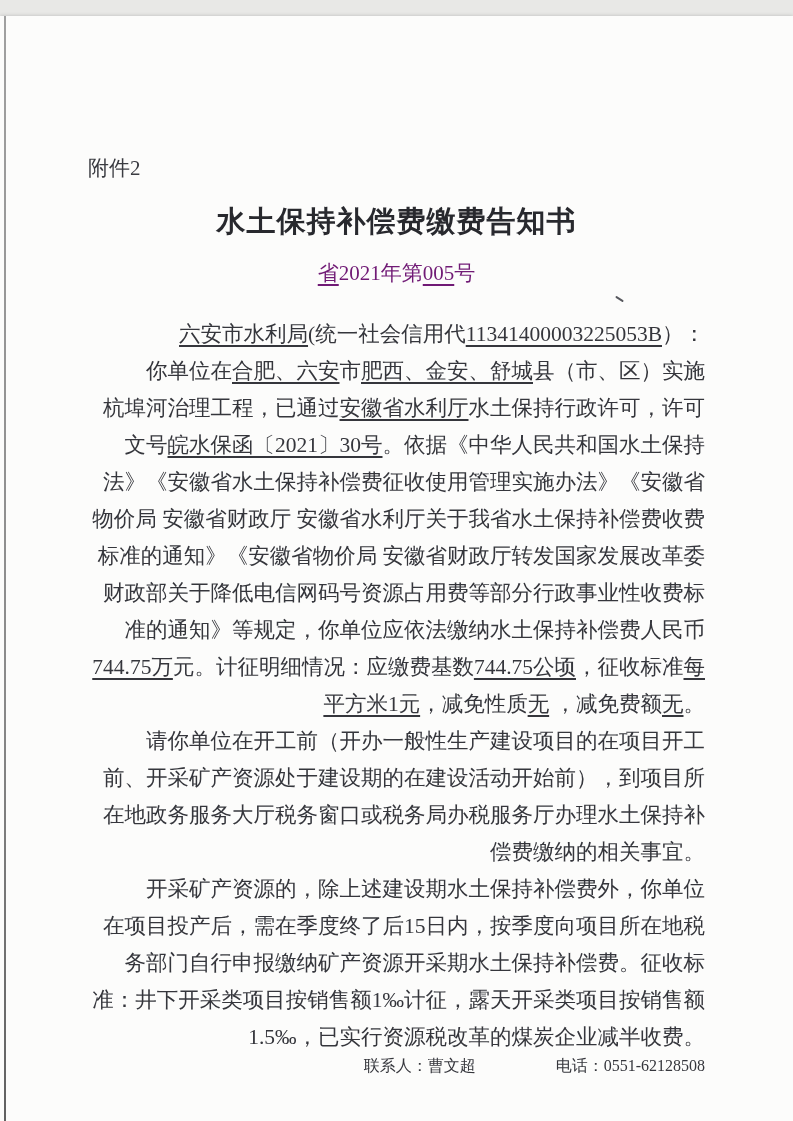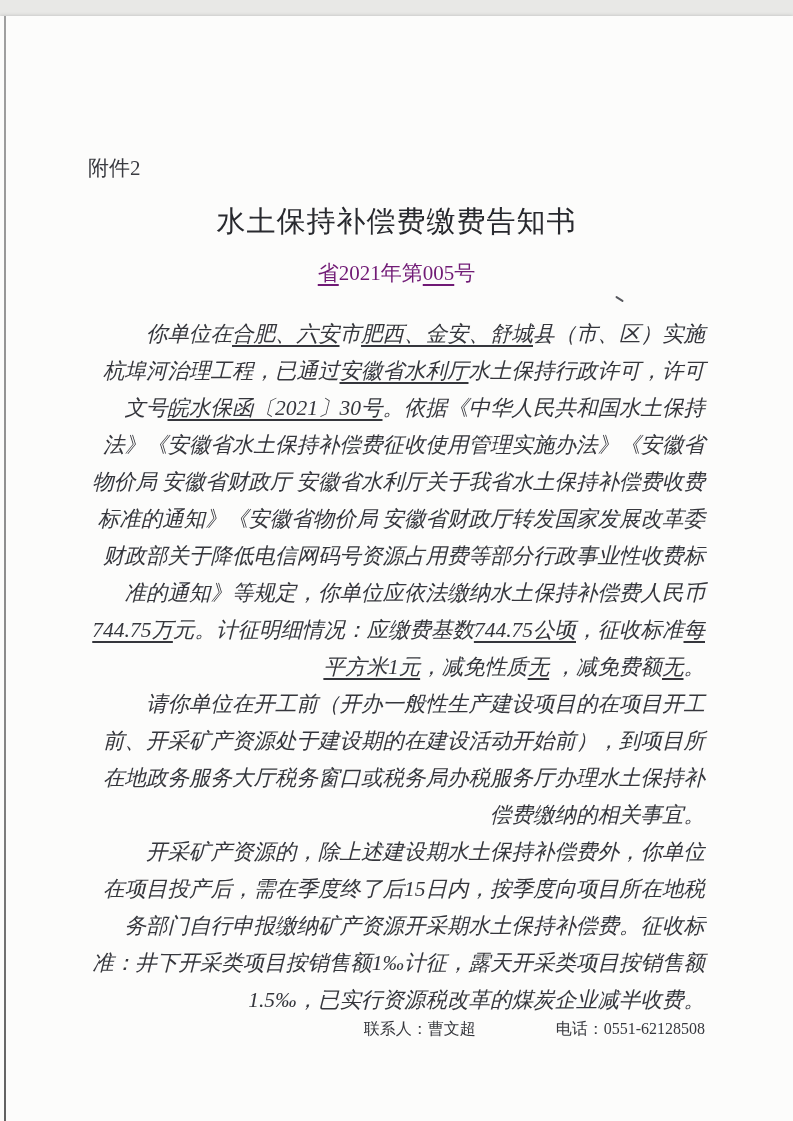--- a/index.html
+++ b/index.html
@@ -45,39 +45,39 @@
     top: 138px;
   }
   .attachment-label {
     font-size: 21px;
     color: #3a3b41;
   }
   .doc-title {
     margin-top: 20px;
     text-align: center;
     font-family: "Liberation Sans", sans-serif;
-    font-weight: normal;
+    font-weight: bold;
     font-size: 29px;
     letter-spacing: 1px;
     color: #28292e;
   }
   .doc-number {
     margin-top: 17px;
     text-align: center;
     font-size: 21px;
     color: #701a75;
   }
   .doc-body {
     margin-top: 29px;
     font-size: 21.5px;
     line-height: 37px;
     text-align: justify;
   }
   .para { margin: 0; text-align: right; }
-  .para.indent { text-indent: 2em; font-style: italic; }
+  .para.indent { text-indent: 2em; }
   .u {
     text-decoration: underline;
     text-underline-offset: 4px;
     text-decoration-thickness: 1.5px;
   }
   .contact-row {
     margin: 0;
     padding-left: 1.5em;
   }
   .contact-gap {
@@ -94,20 +94,21 @@
   <div class="scan-stray-mark"></div>
 
   <div class="content">
     <div class="attachment-label">附件2</div>
 
     <div class="doc-title">水土保持补偿费缴费告知书</div>
 
     <div class="doc-number" id="doc-number"><span class="u">省</span><span>2021年第</span><span class="u">005</span><span>号</span></div>
 
     <div class="doc-body" id="doc-body">
+        <p class="para"><span class="u">六安市水利局</span><span>(统一社会信用代</span><span class="u">11341400003225053B</span><span>）：</span></p>
         <p class="para indent"><span>你单位在</span><span class="u">合肥、六安</span><span>市</span><span class="u">肥西、金安、舒城</span><span>县（市、区）实施杭埠河治理工程，已通过</span><span class="u">安徽省水利厅</span><span>水土保持行政许可，许可文号</span><span class="u">皖水保函〔2021〕30号</span><span>。依据《中华人民共和国水土保持法》《安徽省水土保持补偿费征收使用管理实施办法》《安徽省物价局 安徽省财政厅 安徽省水利厅关于我省水土保持补偿费收费标准的通知》《安徽省物价局 安徽省财政厅转发国家发展改革委 财政部关于降低电信网码号资源占用费等部分行政事业性收费标准的通知》等规定，你单位应依法缴纳水土保持补偿费人民币</span><span class="u">744.75万</span><span>元。计征明细情况：应缴费基数</span><span class="u">744.75公顷</span><span>，征收标准</span><span class="u">每平方米1元</span><span>，减免性质</span><span class="u">无</span><span> ，减免费额</span><span class="u">无</span><span>。</span></p>
         <p class="para indent"><span>请你单位在开工前（开办一般性生产建设项目的在项目开工前、开采矿产资源处于建设期的在建设活动开始前），到项目所在地政务服务大厅税务窗口或税务局办税服务厅办理水土保持补偿费缴纳的相关事宜。</span></p>
         <p class="para indent"><span>开采矿产资源的，除上述建设期水土保持补偿费外，你单位在项目投产后，需在季度终了后15日内，按季度向项目所在地税务部门自行申报缴纳矿产资源开采期水土保持补偿费。征收标准：井下开采类项目按销售额1‰计征，露天开采类项目按销售额1.5‰，已实行资源税改革的煤炭企业减半收费。</span></p>
       </div>
 
     <p class="para contact-row">
       <span>联系人：</span><span>曹文超</span><span class="contact-gap"></span><span>电话：</span><span>0551-62128508</span>
     </p>
   </div>
 </div>

